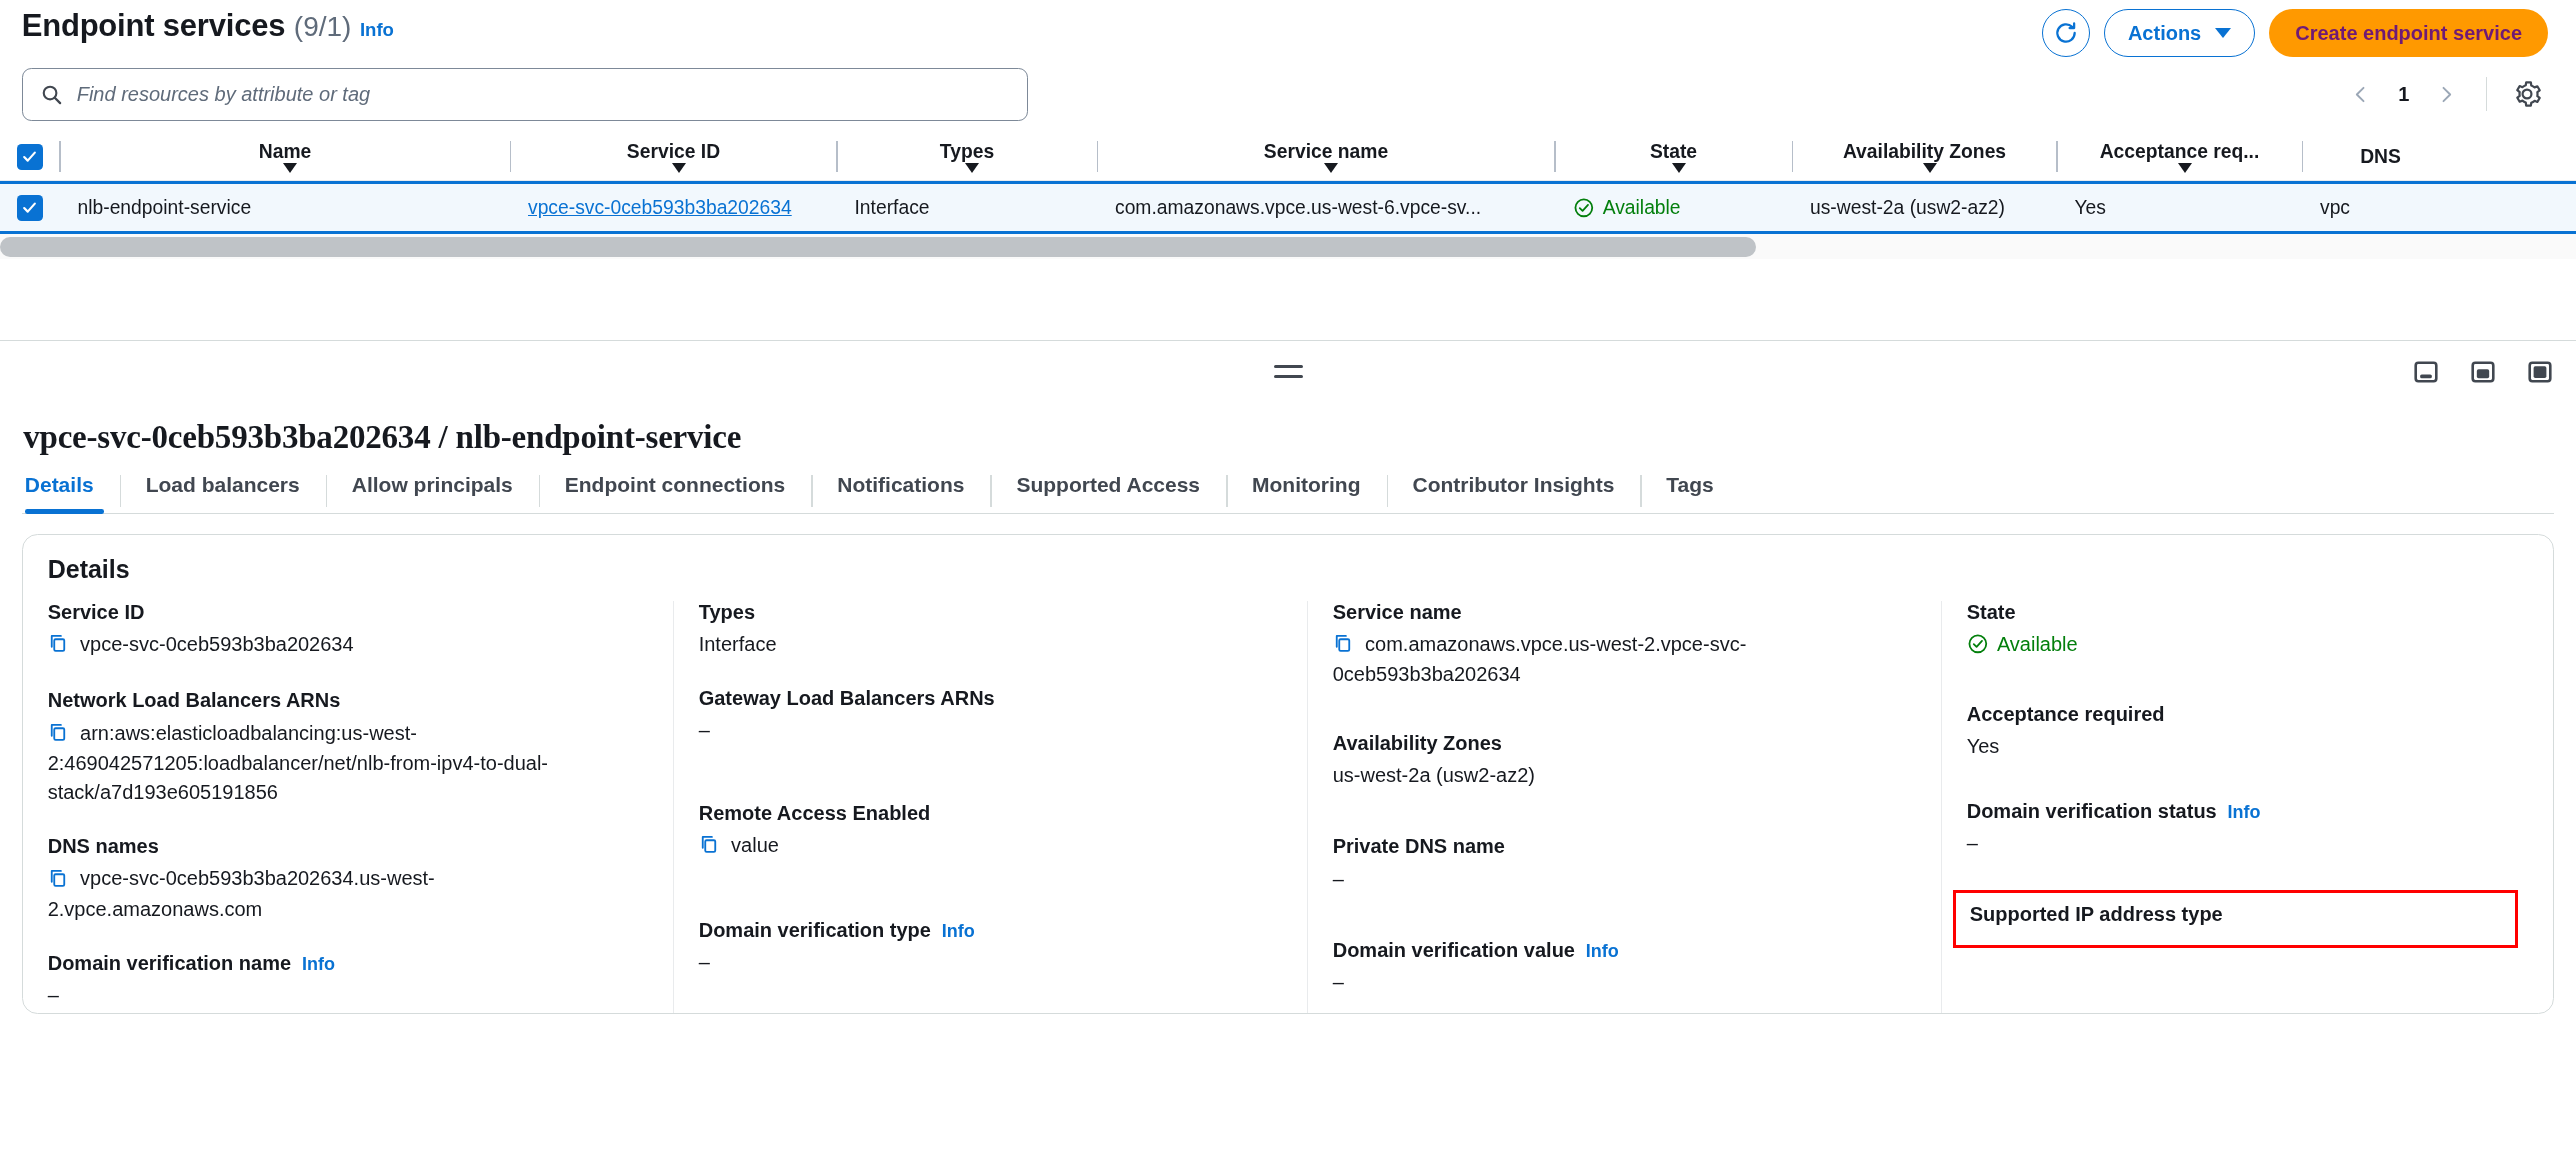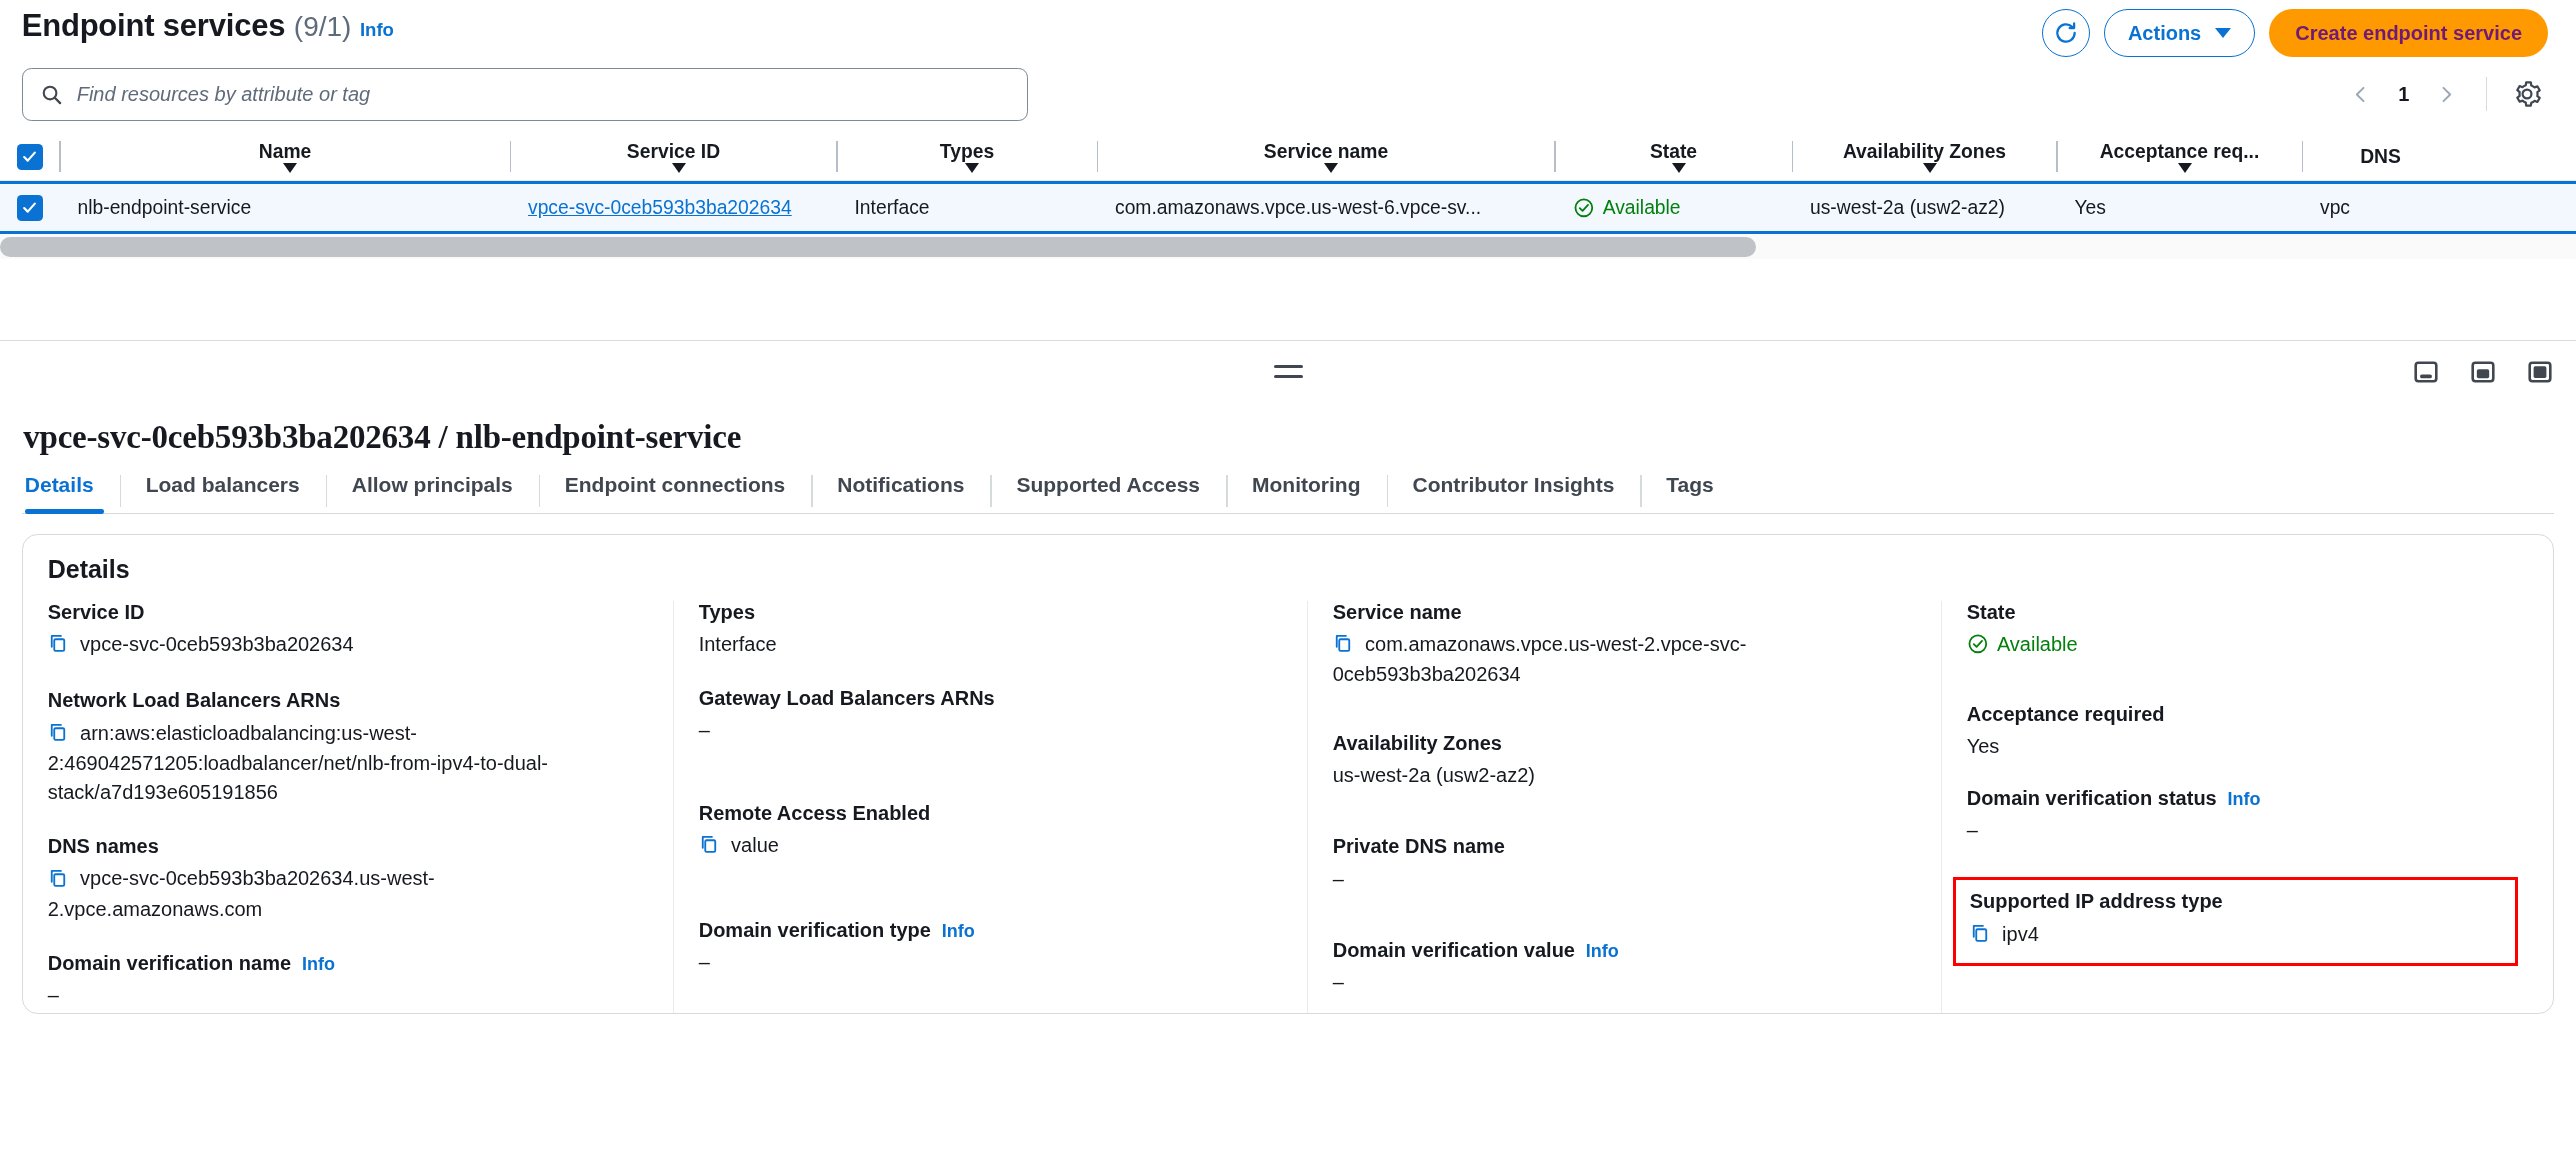--- a/index.html
+++ b/index.html
@@ -507,48 +507,40 @@
             <span class="state-ok">
               <svg width="21.7" height="21.7" viewBox="0 0 24 24">
                 <circle cx="12" cy="12" r="9.3" fill="none" stroke="#037f0c" stroke-width="2"></circle>
                 <path d="M7.5 12.3 L10.6 15.4 L16.6 8.8" fill="none" stroke="#037f0c" stroke-width="2" stroke-linecap="round" stroke-linejoin="round"></path>
               </svg>
               <span>Available</span>
             </span>
           </div>
         </div>
 
-        <div class="field" style="margin-bottom:26px">
+        <div class="field" style="margin-bottom:39px">
           <div class="field-label">
               <span>Acceptance required</span>
             </div>
           <div class="field-value">Yes</div>
         </div>
 
         <div class="field" style="margin-bottom:40px">
           <div class="field-label">
             <span>Domain verification status</span>
             <span class="info-link">Info</span>
           </div>
           <div class="field-value dash">–</div>
         </div>
 
         <div class="highlight-box">
           <div class="field">
             <div class="field-label">
                 <span>Supported IP address type</span>
               </div>
-            <div class="field-value val-with-copy">
-              <span class="copy-icon">
-                <svg width="20" height="20" viewBox="0 0 24 24">
-                  <rect x="7.5" y="7.5" width="12" height="14" rx="1.6" fill="none" stroke="#0972d3" stroke-width="2.2"></rect>
-                  <path d="M4.5 16.5V3.5h11" fill="none" stroke="#0972d3" stroke-width="2.2" stroke-linecap="round" stroke-linejoin="round"></path>
-                </svg>
-              </span><span>ipv4</span>
-            </div>
           </div>
         </div>
       </div>
 
     </div>
   </div>
 </div>
 
 
 </body></html>

